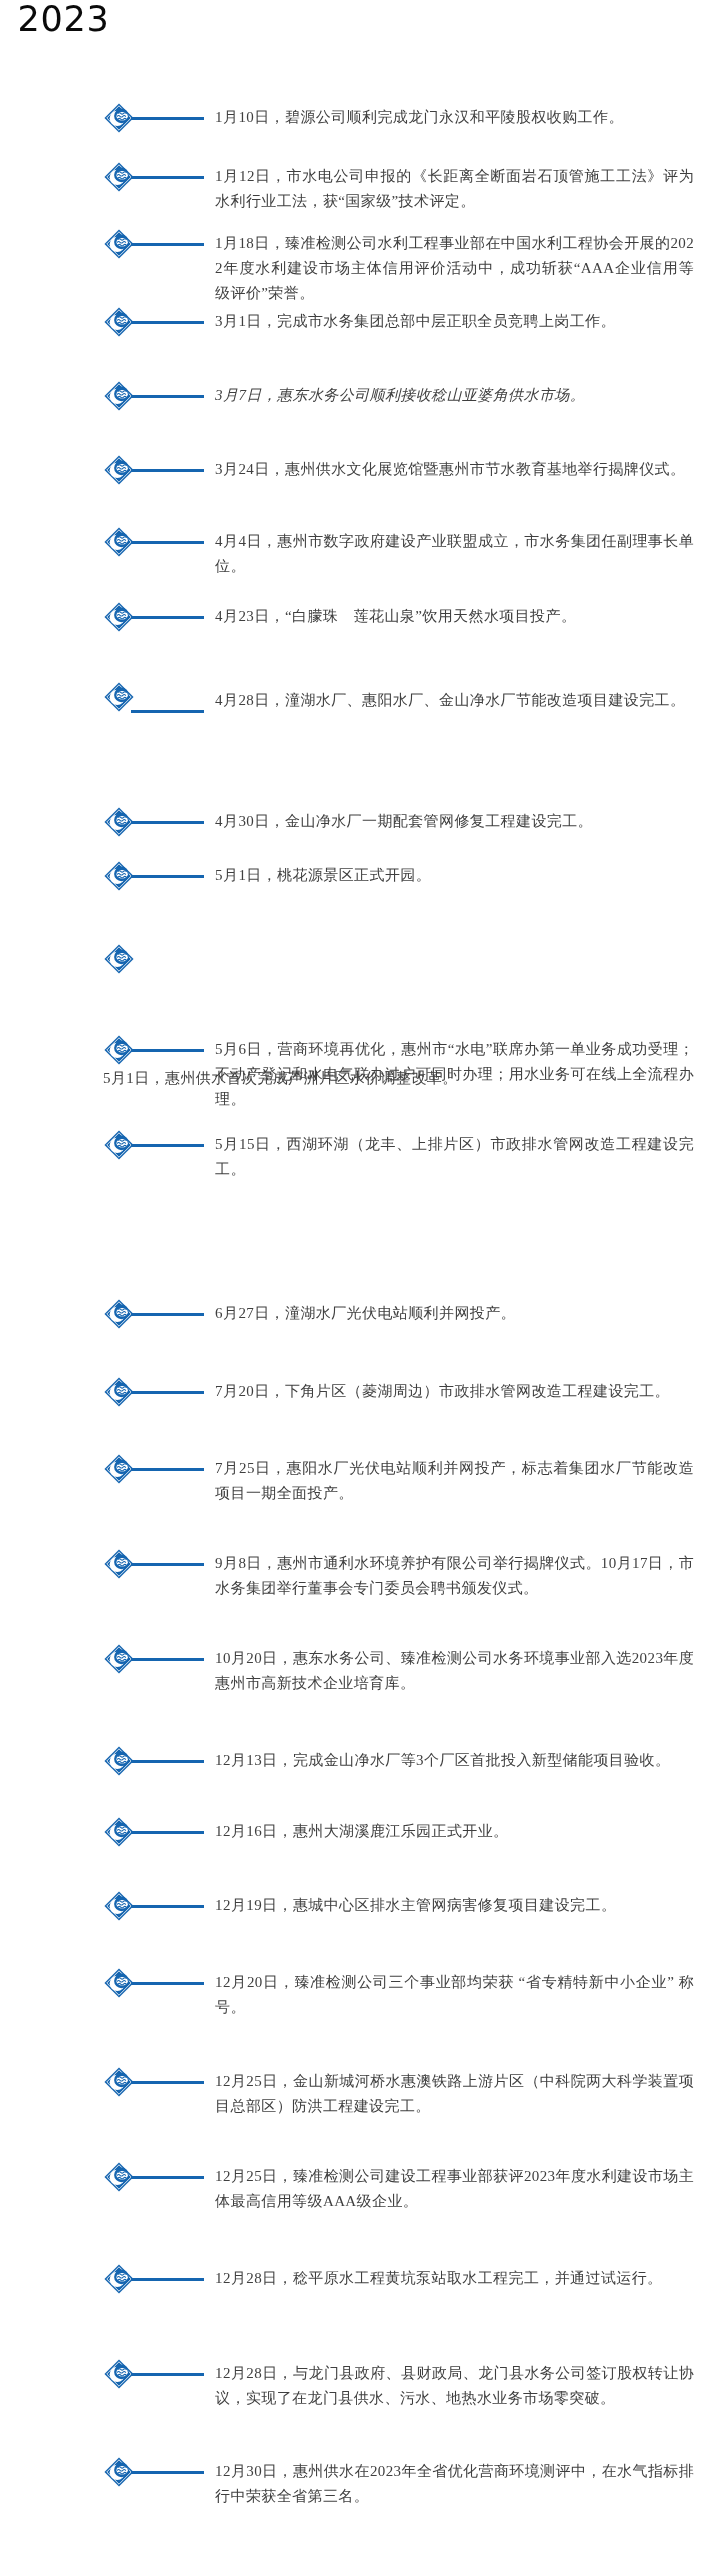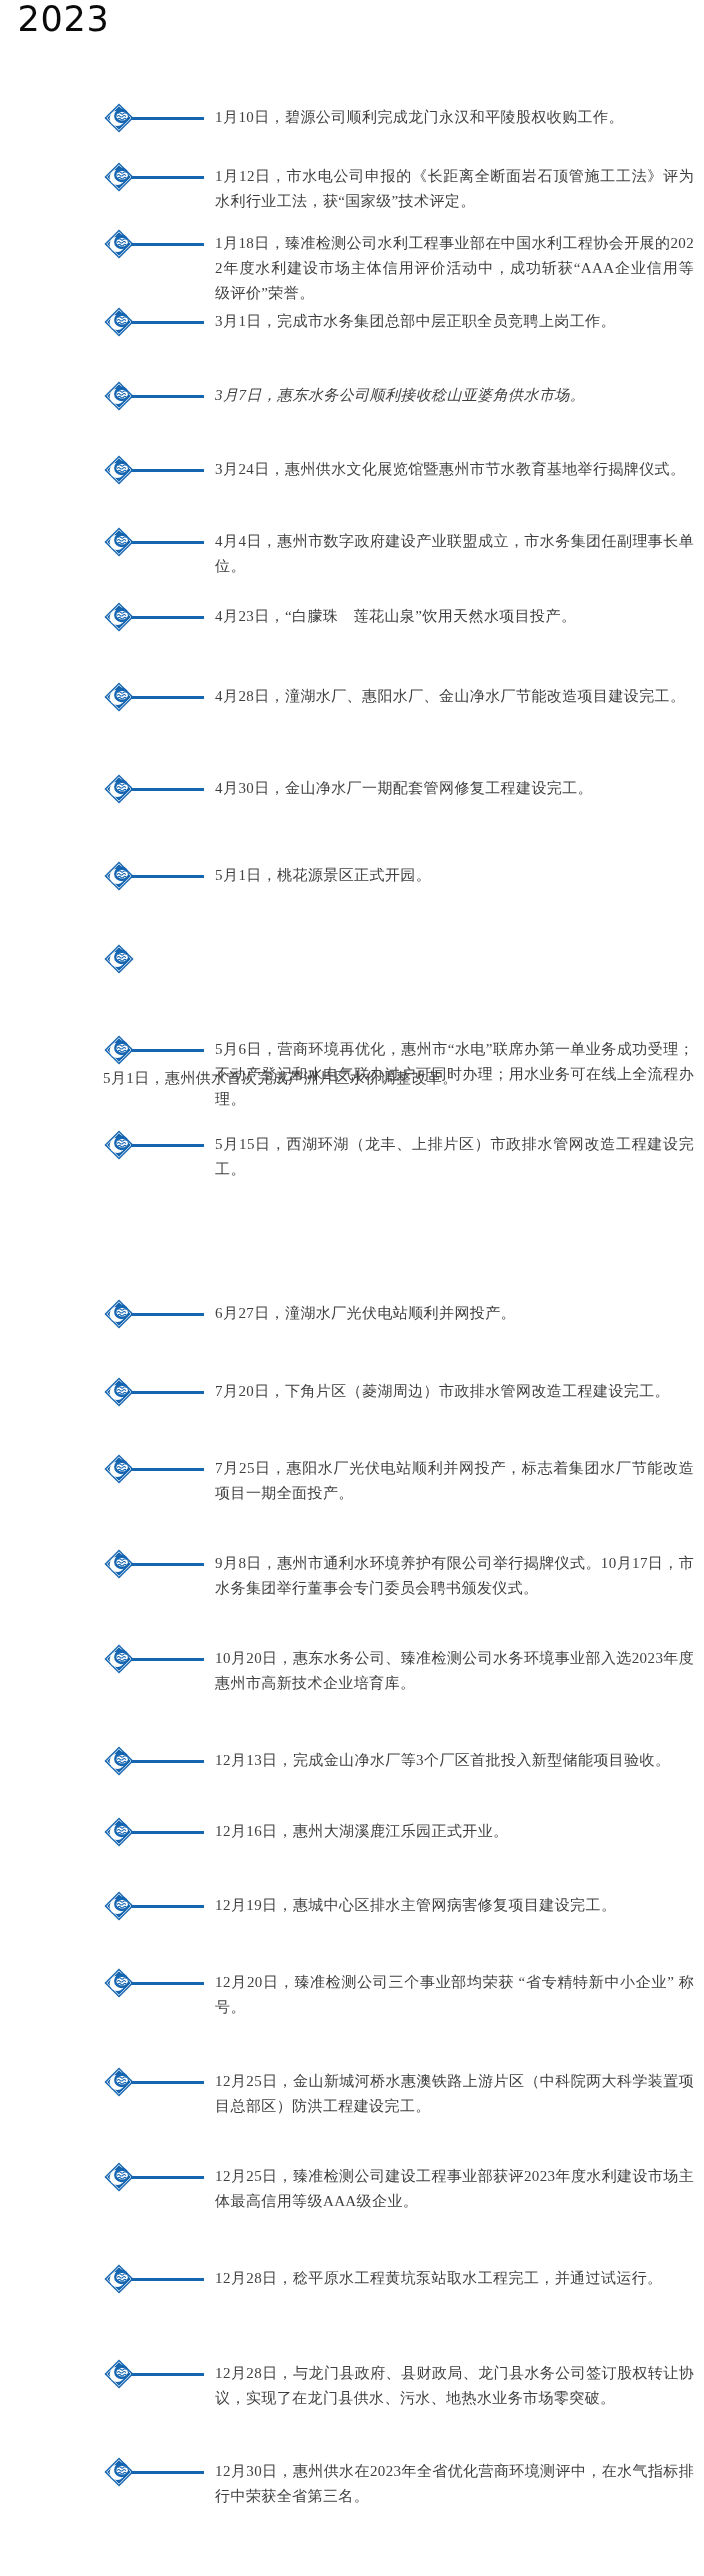--- a/index.html
+++ b/index.html
@@ -148,35 +148,35 @@
       <circle cx="20.5" cy="23.5" r="11" fill="#ffffff"></circle>
       <circle cx="26.5" cy="20" r="10.5" fill="#1565b0"></circle>
       <ellipse cx="27.5" cy="20.5" rx="8.2" ry="6" fill="#ffffff"></ellipse>
       <path d="M21.5 16.5 q2 -2 4 0 t4 0 t4 0" stroke="#1565b0" stroke-width="1.5" fill="none" stroke-linecap="round"></path>
       <path d="M20.5 20.5 q2 -2 4 0 t4 0 t4 0" stroke="#1565b0" stroke-width="1.5" fill="none" stroke-linecap="round"></path>
       <path d="M21.5 24.5 q2 -2 4 0 t4 0 t4 0" stroke="#1565b0" stroke-width="1.5" fill="none" stroke-linecap="round"></path>
     </svg>
     <div class="connector"></div>
     <div class="text">4月23日，“白朦珠　莲花山泉”饮用天然水项目投产。</div>
   </div>
-    <div class="entry" style="top: 681px;">
+    <div class="entry" style="top: 681px; align-items: flex-end;">
     <svg class="logo" viewBox="0 0 46 46" width="32" height="32" xmlns="http://www.w3.org/2000/svg">
       <rect x="8.2" y="8.2" width="29.6" height="29.6" transform="rotate(45 23 23)" fill="#1565b0"></rect>
       <rect x="10.6" y="10.6" width="24.8" height="24.8" transform="rotate(45 23 23)" fill="none" stroke="#ffffff" stroke-width="1.1"></rect>
       <circle cx="20.5" cy="23.5" r="11" fill="#ffffff"></circle>
       <circle cx="26.5" cy="20" r="10.5" fill="#1565b0"></circle>
       <ellipse cx="27.5" cy="20.5" rx="8.2" ry="6" fill="#ffffff"></ellipse>
       <path d="M21.5 16.5 q2 -2 4 0 t4 0 t4 0" stroke="#1565b0" stroke-width="1.5" fill="none" stroke-linecap="round"></path>
       <path d="M20.5 20.5 q2 -2 4 0 t4 0 t4 0" stroke="#1565b0" stroke-width="1.5" fill="none" stroke-linecap="round"></path>
       <path d="M21.5 24.5 q2 -2 4 0 t4 0 t4 0" stroke="#1565b0" stroke-width="1.5" fill="none" stroke-linecap="round"></path>
     </svg>
     <div class="connector"></div>
     <div class="text">4月28日，潼湖水厂、惠阳水厂、金山净水厂节能改造项目建设完工。</div>
   </div>
-    <div class="entry" style="top: 773px;">
+    <div class="entry" style="top: 806px;">
     <svg class="logo" viewBox="0 0 46 46" width="32" height="32" xmlns="http://www.w3.org/2000/svg">
       <rect x="8.2" y="8.2" width="29.6" height="29.6" transform="rotate(45 23 23)" fill="#1565b0"></rect>
       <rect x="10.6" y="10.6" width="24.8" height="24.8" transform="rotate(45 23 23)" fill="none" stroke="#ffffff" stroke-width="1.1"></rect>
       <circle cx="20.5" cy="23.5" r="11" fill="#ffffff"></circle>
       <circle cx="26.5" cy="20" r="10.5" fill="#1565b0"></circle>
       <ellipse cx="27.5" cy="20.5" rx="8.2" ry="6" fill="#ffffff"></ellipse>
       <path d="M21.5 16.5 q2 -2 4 0 t4 0 t4 0" stroke="#1565b0" stroke-width="1.5" fill="none" stroke-linecap="round"></path>
       <path d="M20.5 20.5 q2 -2 4 0 t4 0 t4 0" stroke="#1565b0" stroke-width="1.5" fill="none" stroke-linecap="round"></path>
       <path d="M21.5 24.5 q2 -2 4 0 t4 0 t4 0" stroke="#1565b0" stroke-width="1.5" fill="none" stroke-linecap="round"></path>
     </svg>

